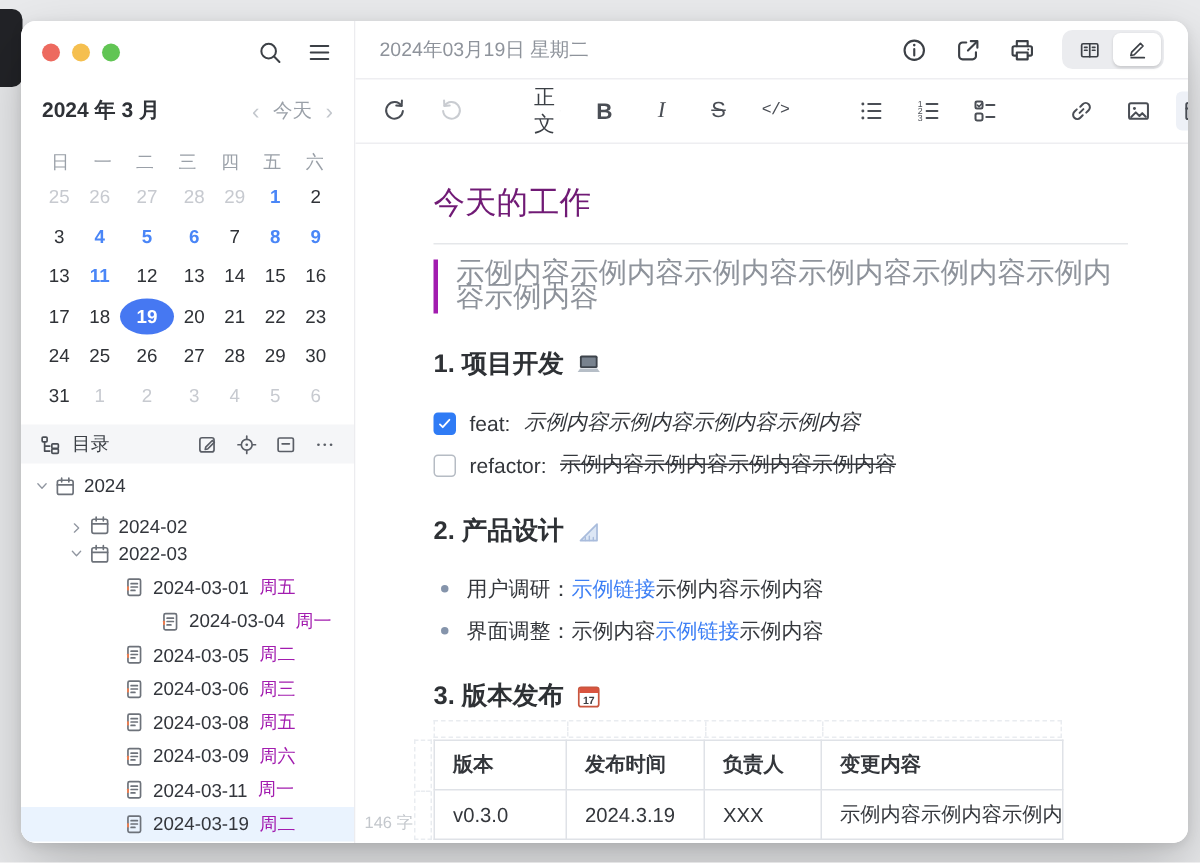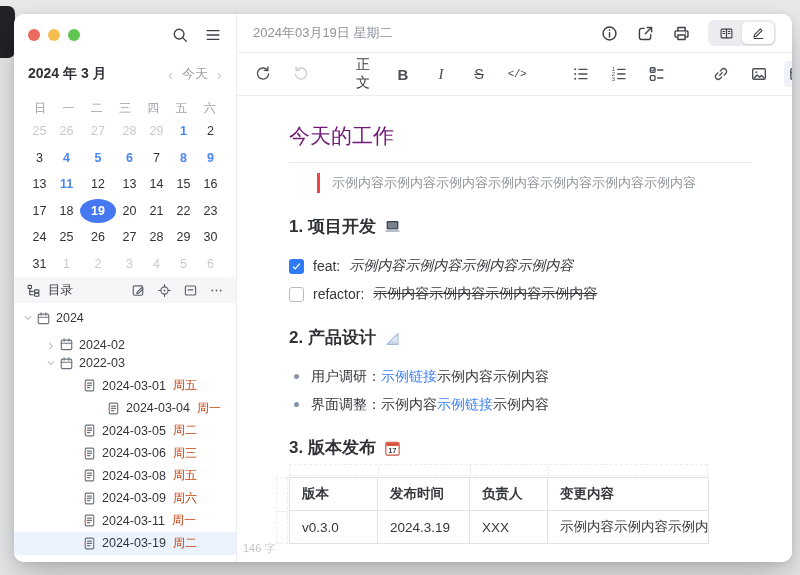--- a/index.html
+++ b/index.html
@@ -30,31 +30,31 @@
   .cal-nav{margin-left:auto;display:flex;align-items:center;gap:9px;}
   .cal-arrow{font-size:15px;color:#c4c8ce;cursor:pointer;line-height:1;}
   .today{font-size:13px;color:#9aa0a8;cursor:pointer;}
   .cal-grid{display:grid;grid-template-columns:repeat(7,1fr);padding:0 12px;}
   .wd-row{margin-top:8px;}
   .wd-row .cal-cell{height:20px;color:#9aa0a8;font-size:12px;}
   .cal-cell{height:26.5px;display:flex;align-items:center;justify-content:center;font-size:12.5px;color:#2f3237;cursor:pointer;}
   .cal-cell.dim{color:#c7cad0;}
   .cal-cell.mark{color:#4a86f7;font-weight:600;}
   .sel-circle{width:36px;height:24px;border-radius:50%;background:#4678f2;color:#fff;display:flex;align-items:center;justify-content:center;font-weight:600;font-size:12.5px;}
-  .outline-header{height:26px;background:#f5f6f8;display:flex;align-items:center;padding:0 12px;gap:7px;}
+  .outline-header{margin-top:6px;height:26px;background:#f5f6f8;display:flex;align-items:center;padding:0 12px;gap:7px;}
   .oh-icon{width:15px;height:15px;color:#4a4e55;}
   .outline-title{font-size:12.5px;color:#3c4046;}
   .outline-actions{margin-left:auto;display:flex;gap:11px;color:#5a5e66;}
   .tree{flex:1;overflow:hidden;padding-top:4px;}
   .tree-row{display:flex;align-items:center;height:22.5px;font-size:12.5px;color:#33363c;cursor:pointer;padding-right:8px;}
   .tree-row.selected{background:#eaf3fe;}
   .tree-chev{width:12px;height:12px;color:#9096a0;flex-shrink:0;margin-right:2px;}
   .tree-icon{width:15px;height:15px;color:#6d727a;flex-shrink:0;margin-right:5px;}
   .tree-label{white-space:nowrap;}
-  .tree-week{color:#c2410c;margin-left:7px;font-size:12px;}
+  .tree-week{color:#a21caf;margin-left:7px;font-size:12px;}
   
   .main{flex:1;min-width:0;display:flex;flex-direction:column;position:relative;background:#fff;}
   .titlebar{height:38px;display:flex;align-items:center;padding:0 16px;border-bottom:1px solid #eeeef1;flex-shrink:0;}
   .doc-date{font-size:13px;color:#8e939b;}
   .title-actions{margin-left:auto;display:flex;align-items:center;gap:17px;color:#3c4046;}
   #title-action-icons{display:flex;align-items:center;gap:17px;}
   .segment{background:#ebecef;border-radius:7px;padding:2px;display:flex;}
   .seg{width:32px;height:22px;display:flex;align-items:center;justify-content:center;border-radius:5px;color:#3c4046;cursor:pointer;}
   .seg.active{background:#fff;box-shadow:0 1px 2px rgba(0,0,0,.14);}
   .seg-ic{width:15px;height:15px;}
@@ -67,21 +67,21 @@
   .tb-caret{width:10px;height:10px;margin-left:3px;color:#6b6f76;}
   .lbl-p{font-size:14px;color:#3c4046;}
   .lbl-b{font-weight:800;font-size:15px;}
   .lbl-i{font-style:italic;font-family:"Liberation Serif","DejaVu Serif",serif;font-size:15px;}
   .lbl-s{text-decoration:line-through;font-size:14.5px;}
   .lbl-code{font-family:"Liberation Mono","DejaVu Sans Mono",monospace;font-size:11px;letter-spacing:-.5px;}
   .lbl-quote{font-family:"Liberation Serif","DejaVu Serif",serif;font-weight:700;font-size:22px;line-height:8px;padding-top:10px;}
   .content{flex:1;padding:26px 40px 0 52px;overflow:hidden;}
   .doc-title{font-size:21px;color:#701a75;font-weight:400;margin:0;line-height:28px;}
   .title-rule{height:1px;background:#e5e7ea;margin:12px 0 10px;}
-  .quote{display:flex;border-left:3px solid #ef4444;padding:2px 0 2px 12px;color:#8e939b;font-size:13px;line-height:16px;margin-left:28px;}
+  .quote{display:flex;border-left:3px solid #a21caf;padding:2px 0 2px 12px;color:#8e939b;font-size:19px;line-height:16px;}
   .sec{display:flex;align-items:center;font-size:17px;font-weight:700;color:#2e3135;margin:22px 0 17px;line-height:24px;}
   .h2-icon{width:19px;height:19px;margin-left:7px;}
   .task{display:flex;align-items:center;gap:9px;font-size:14px;color:#34373c;height:20px;margin-bottom:8px;}
   .cb{width:15px;height:15px;border-radius:3px;box-sizing:border-box;display:flex;align-items:center;justify-content:center;cursor:pointer;flex-shrink:0;}
   .cb.checked{background:#2f7bf5;}
   .cb.un{border:1.5px solid #b6bcc4;background:#fff;}
   .cb-check{width:11px;height:11px;}
   .t-italic{font-style:italic;}
   .t-strike{text-decoration:line-through;}
   .li-row{display:flex;align-items:center;font-size:14px;color:#34373c;height:19px;margin-bottom:9px;}

